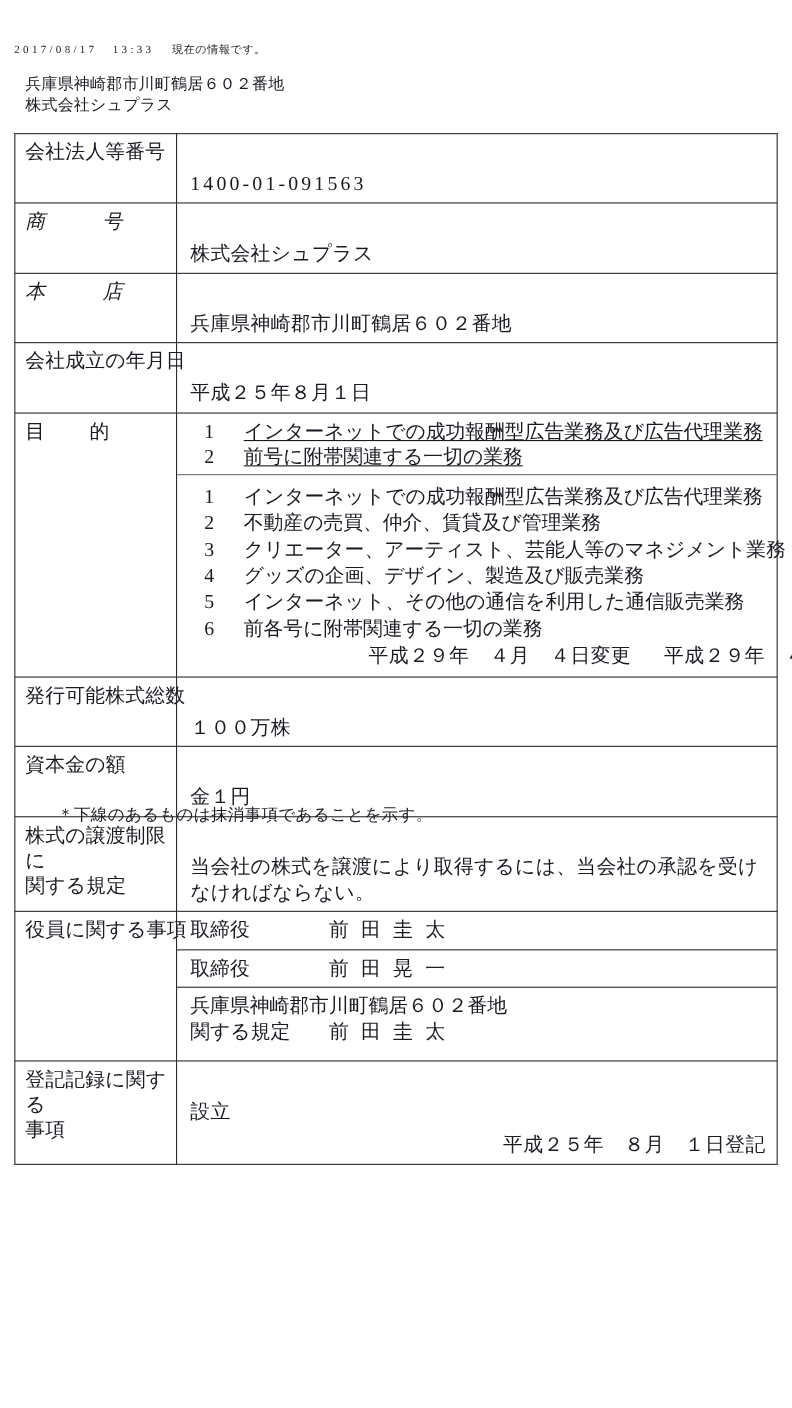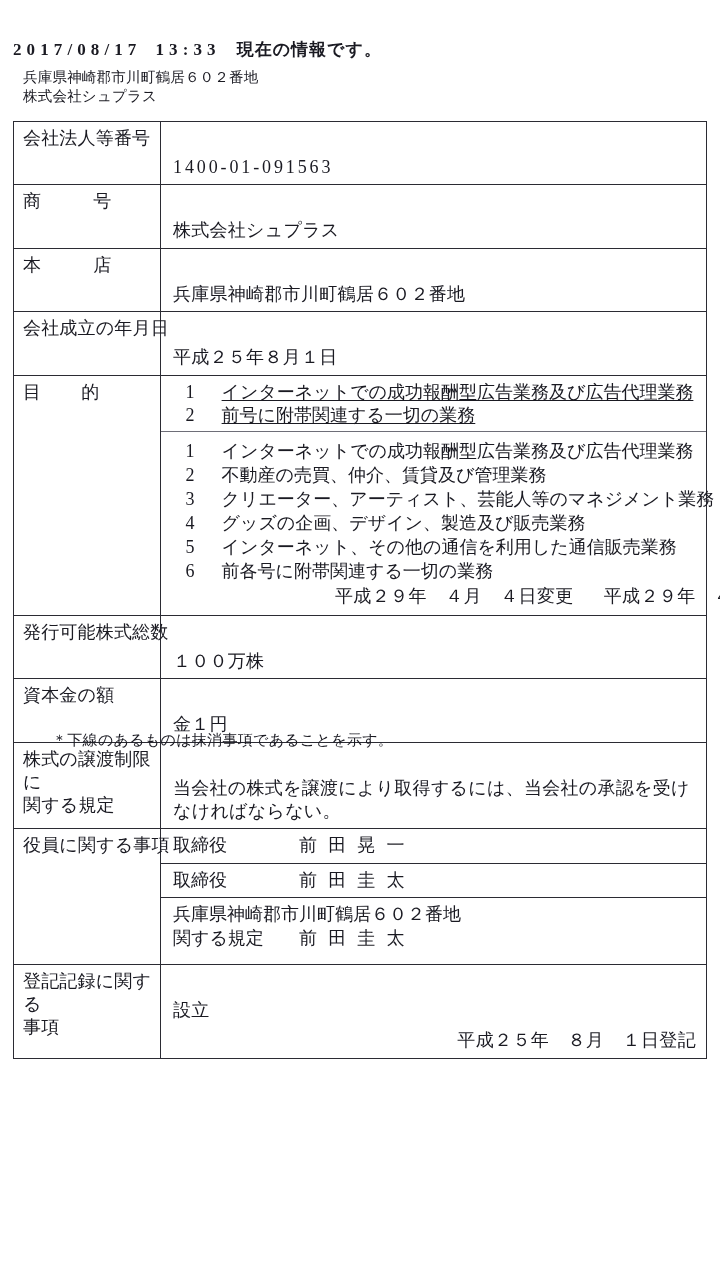--- a/index.html
+++ b/index.html
@@ -24,24 +24,23 @@
     height: 1280px;
     background: #fff;
     overflow: hidden;
   }
 
   
   .timestamp-line {
     position: absolute;
     left: 13px;
     top: 38px;
-    font-size: 17px;
+    font-size: 10px;
     letter-spacing: 0.06em;
     white-space: nowrap;
-    font-weight: bold;
   }
   .ts-date, .ts-time {
     letter-spacing: 0.30em;
   }
   .ts-gap-sm { display: inline-block; width: 14px; }
   .ts-gap-md { display: inline-block; width: 16px; }
 
   .addr-block {
     position: absolute;
     left: 23px;
@@ -82,21 +81,21 @@
 
   .val {
     padding: 5px 8px 5px 12px;
     line-height: 1.30;
     letter-spacing: 0.015em;
     margin-top: 29px;
   }
 
   
   .sp-wide   { letter-spacing: 0.62em; }
-  .sp-wide2  { letter-spacing: 0.95em; }
+  .sp-wide2  { letter-spacing: 0.95em; font-style: italic; }
 
   
   .num-sp { letter-spacing: 0.16em; }
   .indent-1 { display: inline-block; padding-left: 2.1em; }
 
   
   .cancelled-block {
     padding: 5px 8px 4px 12px;
     border-bottom: 1px solid #6e6e78;
     line-height: 1.30;
@@ -286,26 +285,26 @@
 
       <tr>
         <td>
             <div class="lbl">役員に関する事項</div>
           </td>
         <td>
           <table class="sub">
             <tbody>
               <tr>
                 <td>
-                  <span class="officer-title">取締役</span><span class="name-sp">前田晃一</span>
+                  <span class="officer-title">取締役</span><span class="name-sp">前田圭太</span>
                 </td>
               </tr>
               <tr>
                 <td>
-                  <span class="officer-title">取締役</span><span class="name-sp">前田圭太</span>
+                  <span class="officer-title">取締役</span><span class="name-sp">前田晃一</span>
                 </td>
               </tr>
               <tr>
                 <td class="tall">
                   <span>兵庫県神崎郡市川町鶴居６０２番地</span><br>
                   <span class="officer-title">関する規定</span><span class="name-sp">前田圭太</span>
                 </td>
               </tr>
             </tbody>
           </table>

